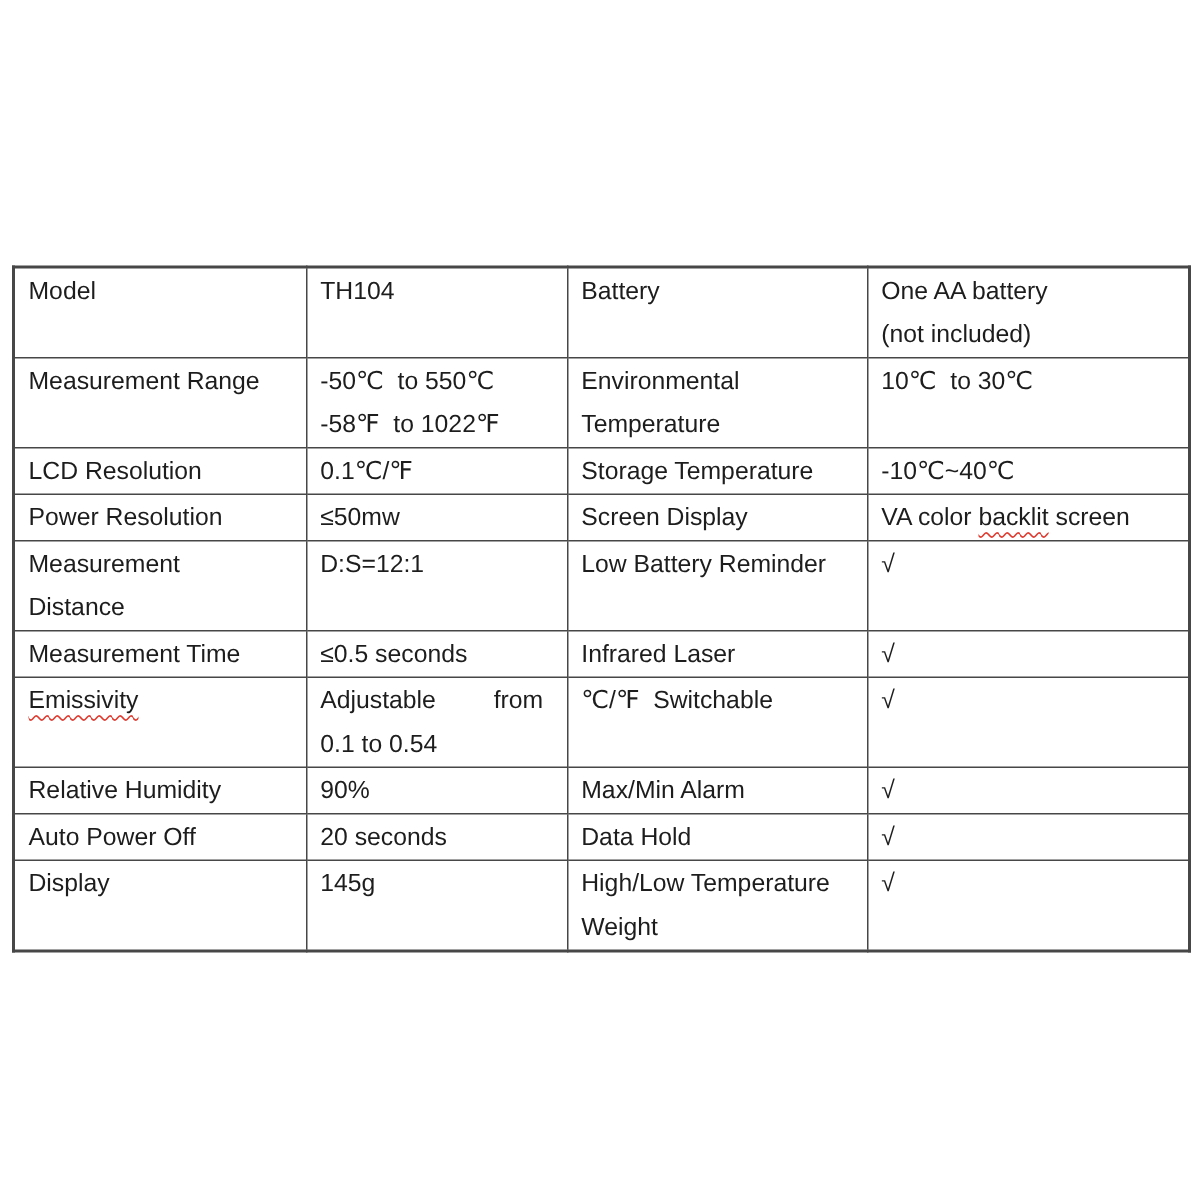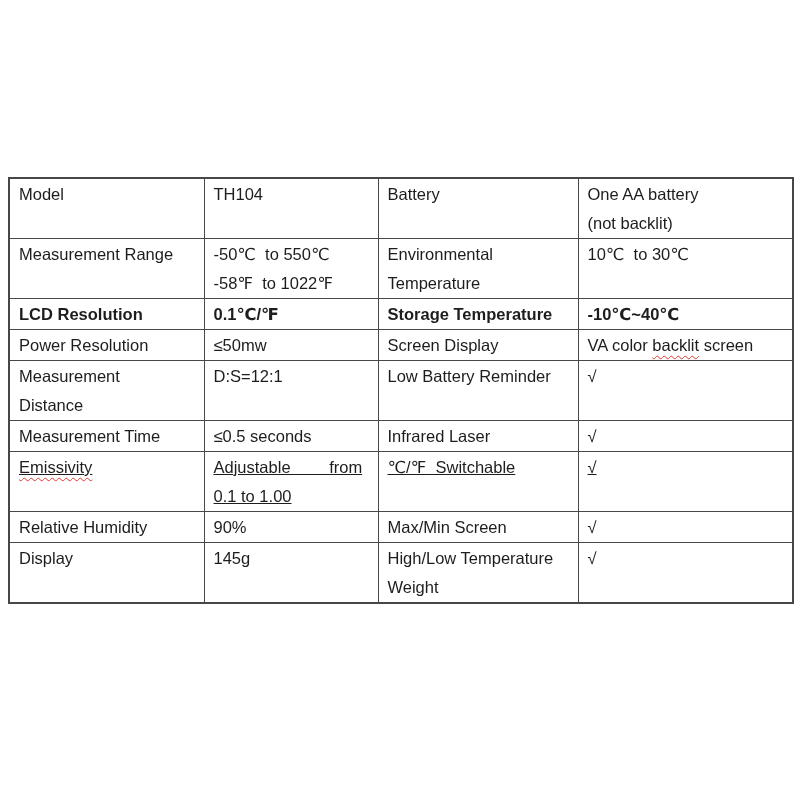--- a/index.html
+++ b/index.html
@@ -57,40 +57,40 @@
             <div class="cell-line">Model</div>
           </td>
           <td>
             <div class="cell-line">TH104</div>
           </td>
           <td>
             <div class="cell-line">Battery</div>
           </td>
           <td>
             <div class="cell-line">One AA battery</div>
-            <div class="cell-line">(not backlit)</div>
+            <div class="cell-line">(not included)</div>
           </td>
         </tr>
         <tr style="height: 60px;">
           <td>
             <div class="cell-line">Measurement Range</div>
           </td>
           <td>
             <div class="cell-line">-50℃  to 550℃</div>
             <div class="cell-line">-58℉  to 1022℉</div>
           </td>
           <td>
             <div class="cell-line">Environmental</div>
             <div class="cell-line">Temperature</div>
           </td>
           <td>
             <div class="cell-line">10℃  to 30℃</div>
           </td>
         </tr>
-        <tr style="height: 30px; font-weight: bold;">
+        <tr style="height: 30px;">
           <td>
             <div class="cell-line">LCD Resolution</div>
           </td>
           <td>
             <div class="cell-line">0.1℃/℉</div>
           </td>
           <td>
             <div class="cell-line">Storage Temperature</div>
           </td>
           <td>
@@ -133,44 +133,58 @@
           <td>
             <div class="cell-line">≤0.5 seconds</div>
           </td>
           <td>
             <div class="cell-line">Infrared Laser</div>
           </td>
           <td>
             <div class="cell-line">√</div>
           </td>
         </tr>
-        <tr style="height: 59px; text-decoration: underline;">
+        <tr style="height: 59px;">
           <td>
             <div class="cell-line"><span class="sq">Emissivity</span></div>
           </td>
           <td>
             <div class="cell-line wide-space">Adjustable from</div>
-            <div class="cell-line">0.1 to 1.00</div>
+            <div class="cell-line">0.1 to 0.54</div>
           </td>
           <td>
             <div class="cell-line">℃/℉  Switchable</div>
           </td>
           <td>
             <div class="cell-line">√</div>
           </td>
         </tr>
         <tr style="height: 30px;">
           <td>
             <div class="cell-line">Relative Humidity</div>
           </td>
           <td>
             <div class="cell-line">90%</div>
           </td>
           <td>
-            <div class="cell-line">Max/Min Screen</div>
+            <div class="cell-line">Max/Min Alarm</div>
+          </td>
+          <td>
+            <div class="cell-line">√</div>
+          </td>
+        </tr>
+        <tr style="height: 30px;">
+          <td>
+            <div class="cell-line">Auto Power Off</div>
+          </td>
+          <td>
+            <div class="cell-line">20 seconds</div>
+          </td>
+          <td>
+            <div class="cell-line">Data Hold</div>
           </td>
           <td>
             <div class="cell-line">√</div>
           </td>
         </tr>
         <tr style="height: 58px;">
           <td>
             <div class="cell-line">Display</div>
           </td>
           <td>

